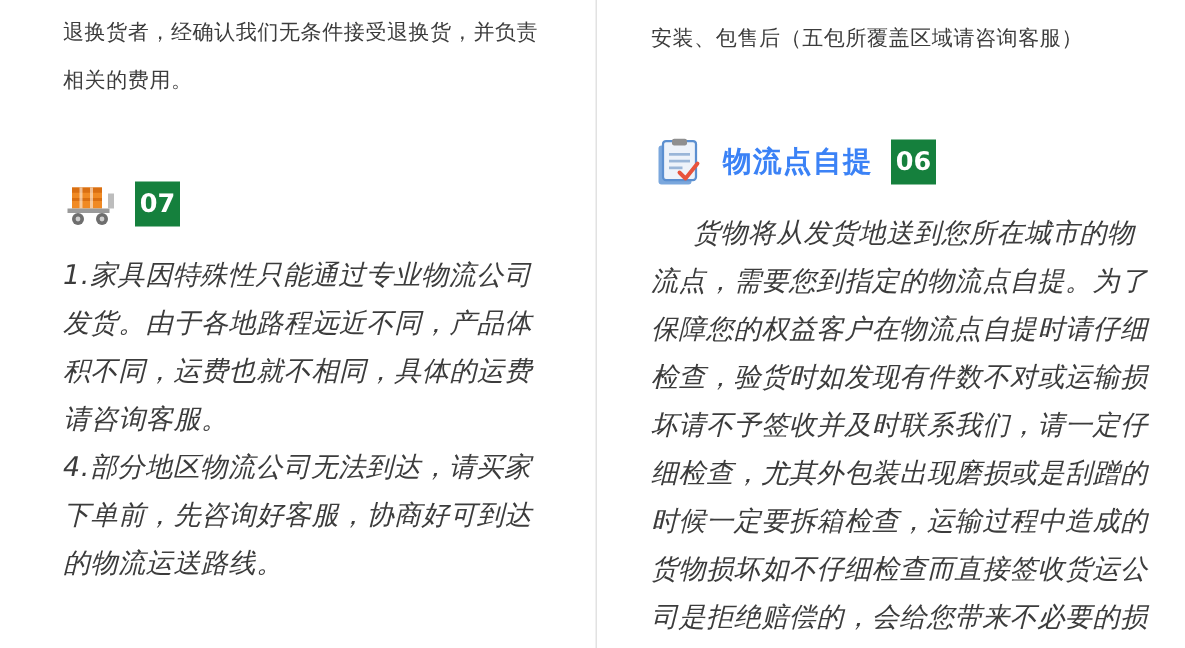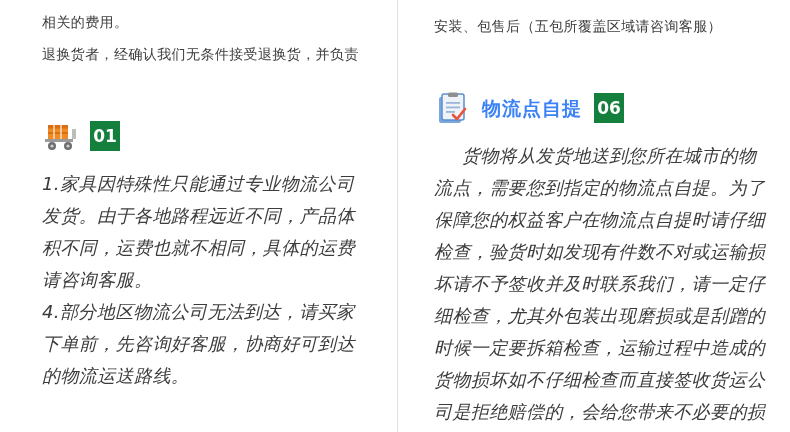--- a/index.html
+++ b/index.html
@@ -108,41 +108,41 @@
 </head>
 <body>
 
 <div class="page">
 
   <div class="divider"></div>
 
   <div class="col col-left">
 
     <div class="carryover">
+      <p>退换货者，经确认我们无条件接受退换货，并负责</p>
       <p>相关的费用。</p>
-      <p>退换货者，经确认我们无条件接受退换货，并负责</p>
     </div>
 
     <div class="section-head">
       <span class="head-icon">
         <svg width="38" height="34" viewBox="0 0 38 34" xmlns="http://www.w3.org/2000/svg">
           <rect x="6" y="6" width="20" height="14" fill="#f08a24"></rect>
           <rect x="6" y="6" width="20" height="3.5" fill="#d96f12"></rect>
           <rect x="6" y="13" width="20" height="2" fill="#d96f12"></rect>
           <rect x="11" y="6" width="2" height="14" fill="#ffffff" opacity="0.55"></rect>
           <rect x="18" y="6" width="2" height="14" fill="#ffffff" opacity="0.55"></rect>
           <path d="M3 20 L31 20 L31 23 L3 23 Z" fill="#9a9a9a"></path>
           <path d="M30 10 L34 10 L34 20 L30 20 Z" fill="#bdbdbd"></path>
           <circle cx="10" cy="27" r="4" fill="#6e6e6e"></circle>
           <circle cx="10" cy="27" r="1.6" fill="#cfcfcf"></circle>
           <circle cx="26" cy="27" r="4" fill="#6e6e6e"></circle>
           <circle cx="26" cy="27" r="1.6" fill="#cfcfcf"></circle>
         </svg>
       </span>
-      <span class="head-num">01</span>
+      <span class="head-num">07</span>
     </div>
 
     <div class="body-text">
       <p>1.家具因特殊性只能通过专业物流公司发货。由于各地路程远近不同，产品体积不同，运费也就不相同，具体的运费请咨询客服。</p>
       <p>4.部分地区物流公司无法到达，请买家下单前，先咨询好客服，协商好可到达的物流运送路线。</p>
     </div>
   </div>
 
   <div class="col col-right">
 

